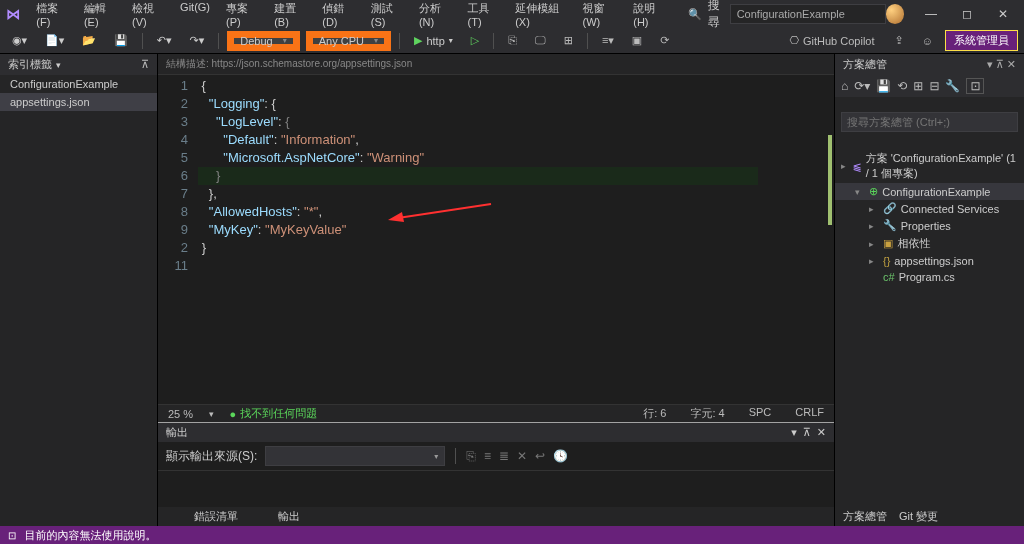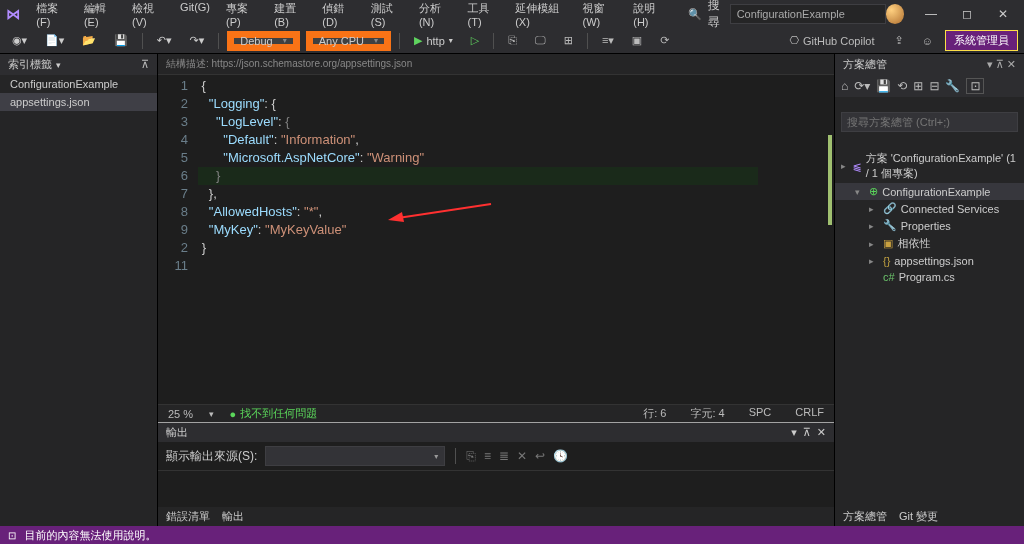--- a/index.html
+++ b/index.html
@@ -68,21 +68,21 @@
 
 .output { height:104px; background:#1e1e1e; border-top:1px solid #a3a3a3; display:flex; flex-direction:column;}
 .output .hdr { background:#2d2d30; padding:2px 8px; font-size:11px; color:#ccc; display:flex; align-items:center;}
 .output .hdr .pin { margin-left:auto; display:flex; gap:6px;}
 .output .row2 { display:flex; align-items:center; gap:8px; padding:4px 8px; border-bottom:1px solid #333;}
 .out-combo { background:#333337; border:1px solid #3e3e42; height:20px; width:180px; padding:0 6px; font-size:11px; color:#999; display:flex; align-items:center; justify-content:space-between;}
 .output .tb-icons { display:flex; gap:8px; color:#777; font-size:12px;}
 .output .body { flex:1; }
 
 .bottom-tabs { display:flex; gap:12px; padding:2px 8px; font-size:11px; color:#9cdcfe50; background:#252526;}
-.bottom-tabs span { color:#ccc;}
+.bottom-tabs span { color:#ccc;margin-left:28px;}
 
 .right-bottom-tabs { display:flex; gap:12px; padding:2px 8px; font-size:11px; background:#252526; color:#ccc; justify-content:flex-start;}
 
 
 .statusbar { height:18px; background:#68217a; color:#fff; display:flex; align-items:center; padding:0 8px; font-size:11px; gap:8px;}
 .statusbar .icon { font-size:10px;}
 .statusbar .right { margin-left:auto; display:flex; gap:14px; align-items:center;}
 
 .pane-title-bar { background:#2d2d30; padding:3px 8px; font-size:11px; color:#ccc; display:flex; align-items:center;}
 .pane-title-bar .ctrls { margin-left:auto; display:flex; gap:6px; color:#aaa;}

